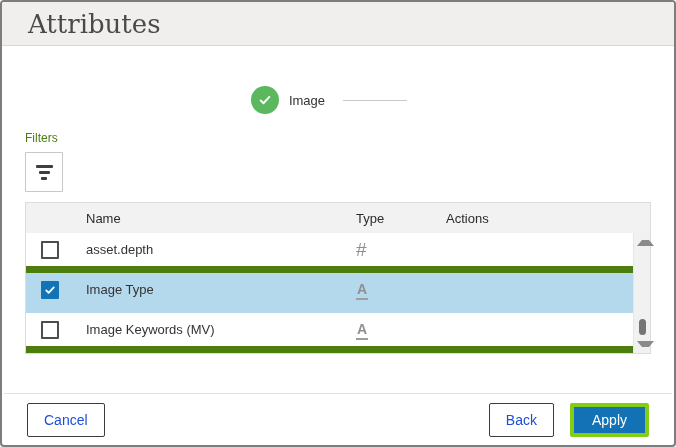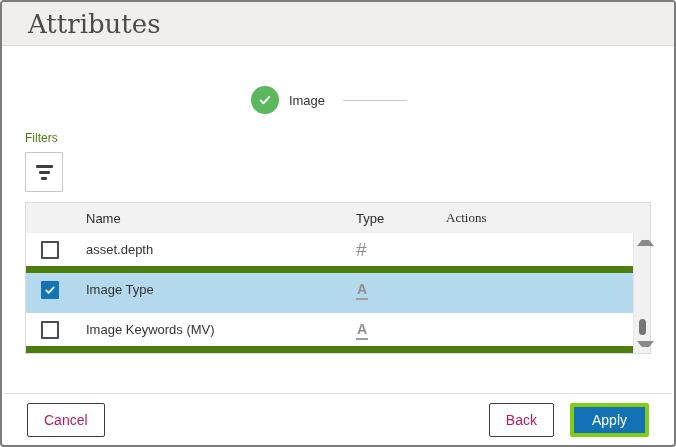--- a/index.html
+++ b/index.html
@@ -34,21 +34,21 @@
   .filter-icon i:nth-child(2){ width:11px; }
   .filter-icon i:nth-child(3){ width:6px; }
 
   
   .table { margin:10px 23px 0 23px; width:626px; border:1px solid #dcdcdc; background:#7dd3fc; }
   .thead { height:30px; background:#f2f2f2; display:flex; align-items:center;
            font-size:13px; color:#2b2b2b; }
   .col-check { width:60px; flex:none; display:flex; align-items:center; padding-left:15px; }
   .col-name  { width:270px; flex:none; }
   .col-type  { width:90px; flex:none; }
-  .col-actions { flex:1;font-family:Liberation Serif, serif; }
+  .col-actions { flex:1; }
   .tbody { position:relative; }
   .trow { height:40px; display:flex; align-items:center; border-bottom:7px solid #4d7c0f;
           font-size:13px; color:#333; cursor:pointer; background:#fff; }
   .trow:last-child { border-bottom:none; }
   .trow.selected { background:#b5d9ec; border-bottom-color:#b5d9ec; }
 
   .checkbox { width:18px; height:18px; border:2px solid #4d4d4d; border-radius:1px;
               background:#fff; display:flex; align-items:center; justify-content:center; cursor:pointer; }
   .checkbox.checked { background:#1273b6; border-color:#1273b6; }
 
@@ -65,21 +65,21 @@
   .sb-up   { top:7px;  border-bottom:6px solid #8a8a8a; }
   .sb-down { bottom:6px; border-top:6px solid #8a8a8a; }
   .sb-thumb { position:absolute; left:5px; top:86px; width:7px; height:16px;
               background:#757575; border-radius:4px; cursor:grab; }
 
   
   .footer { position:absolute; left:2px; right:2px; bottom:0; height:52px;
             border-top:1px solid #e3e3e3; background:#fff;
             display:flex; align-items:center; justify-content:space-between; padding:0 23px; }
   .btn { height:34px; font-size:14px; font-family:inherit; border-radius:2px; cursor:pointer; }
-  .btn.ghost { background:#fff; border:1px solid #3c3c3c; color:#be185d; padding:0 16px; }
+  .btn.ghost { background:#fff; border:1px solid #3c3c3c; color:#1d4ed8; padding:0 16px; }
   .btn.primary { background:#1272b5; border:4px solid #84cc16; color:#fff; padding:0 18px; }
   .footer-right { display:flex; gap:16px; }
 </style>
 </head>
 <body>
 
 <div class="dialog">
 
   <div class="titlebar">
     <span class="title">Attributes</span>

